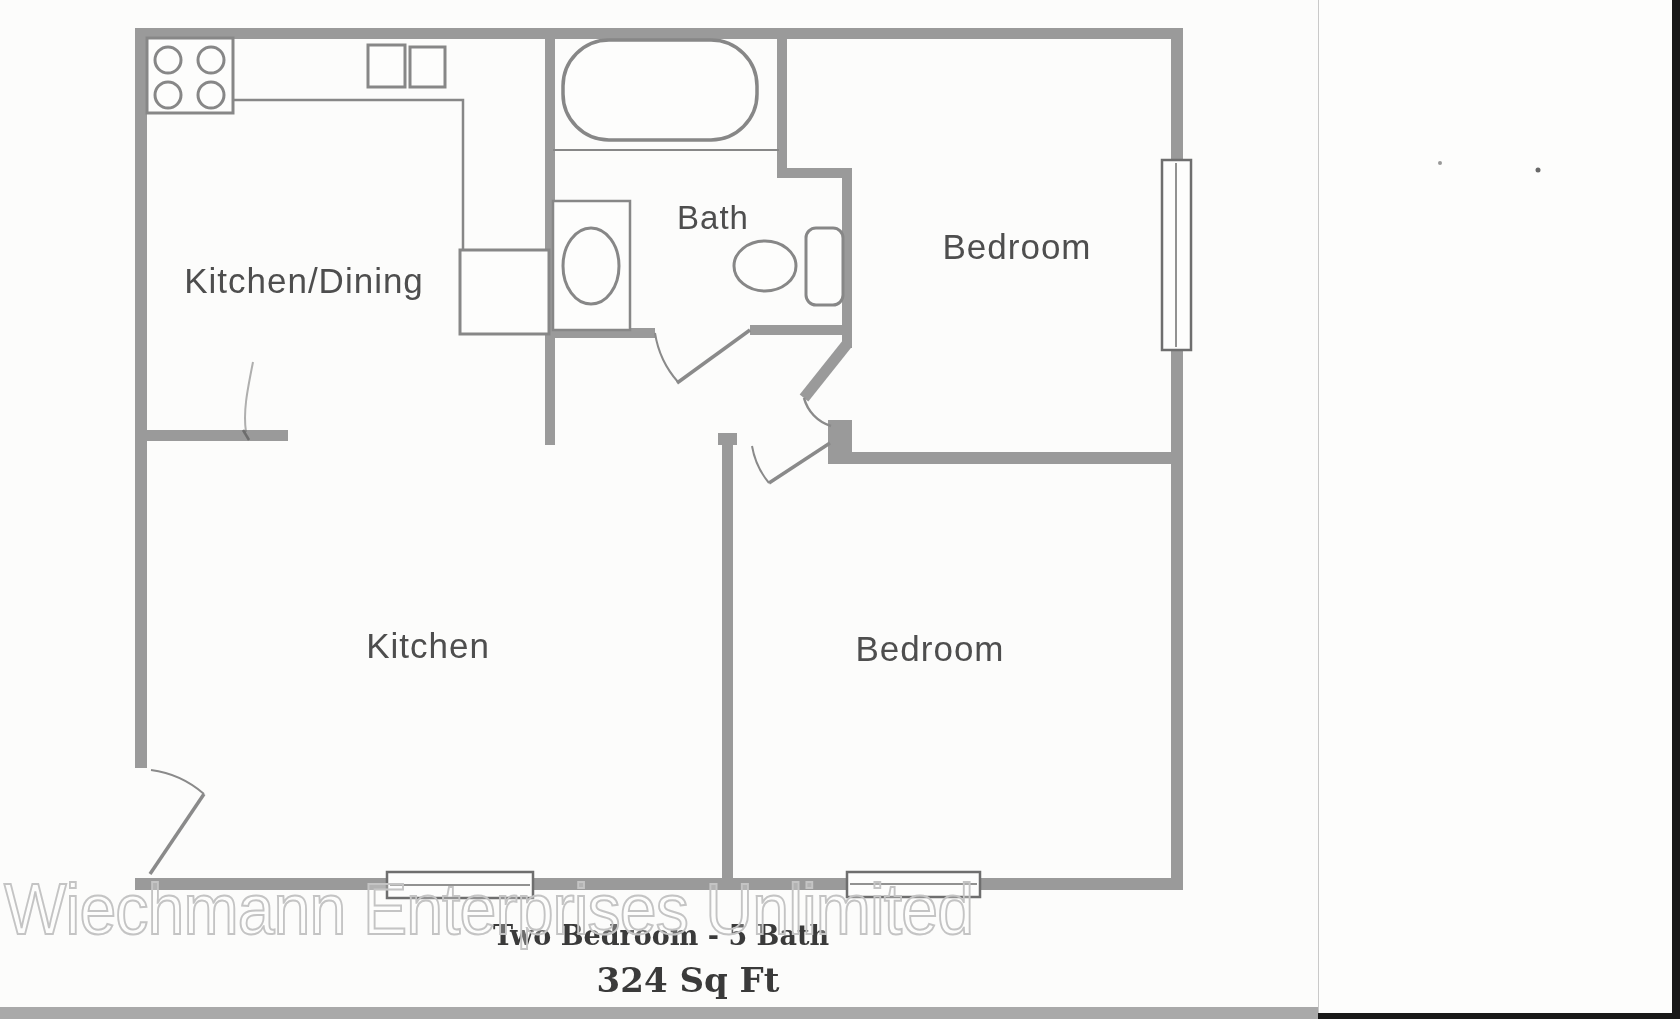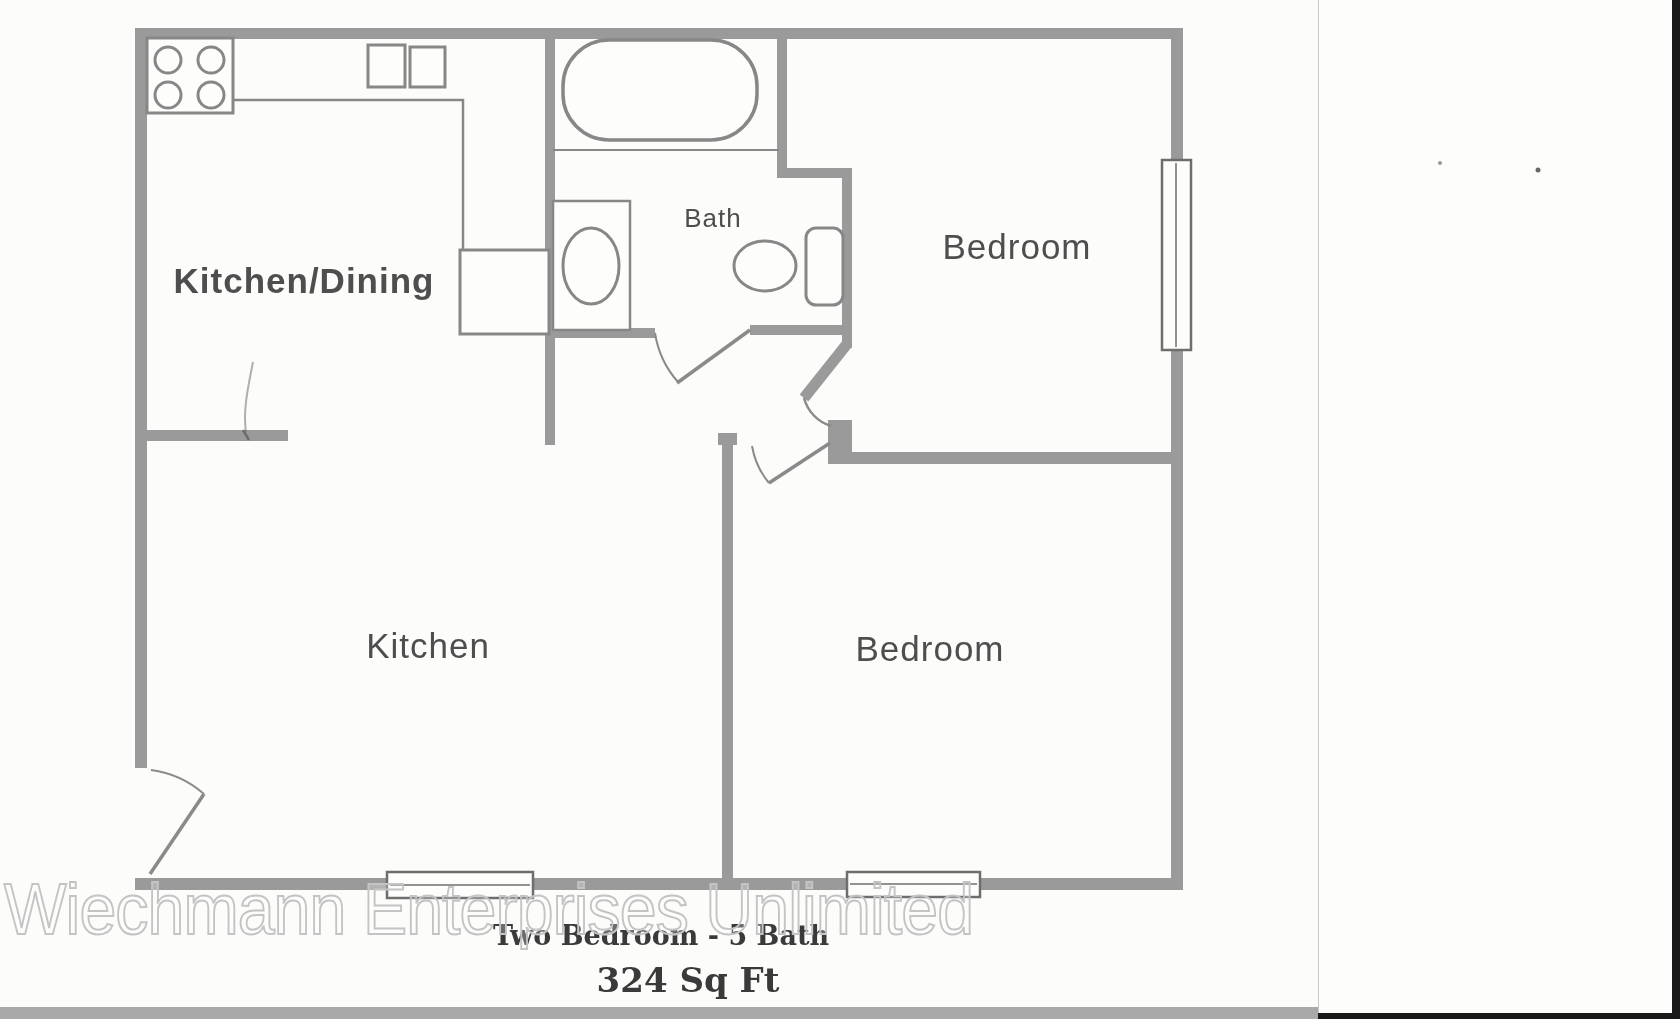--- a/index.html
+++ b/index.html
@@ -14,21 +14,21 @@
   .black-strip-bottom{position:absolute;left:1318px;top:1013px;width:362px;height:6px;background:#191919;}
   .black-strip-right{position:absolute;left:1672px;top:0;width:8px;height:1019px;background:#191919;}
 
   svg.plan{position:absolute;left:0;top:0;width:1680px;height:1019px;}
 
   .room-label{
     position:absolute;transform:translate(-50%,-50%);
     font-size:35px;color:#4e4e4e;letter-spacing:1px;white-space:nowrap;
     font-family:"Liberation Sans",sans-serif;
   }
-  .room-label.bath{font-size:26px;}
+  .room-label.bath{font-size:33px;}
   .caption-title,.caption-area{
     position:absolute;transform:translateX(-50%);
     font-family:"DejaVu Serif",serif;font-weight:700;color:#3a3a3a;white-space:nowrap;
   }
   .caption-title{left:661px;top:920px;font-size:27px;}
   .caption-area{left:688px;top:960px;font-size:34px;}
 
   .watermark{
     position:absolute;left:4px;top:868px;
     font-size:72px;letter-spacing:-1px;white-space:nowrap;
@@ -107,21 +107,21 @@
   </g>
 
   <g fill="none">
     <path d="M 253 362 C 247 392 243 412 246 432" stroke="#6f6f6f" stroke-width="2" opacity="0.55"></path>
     <path d="M 243 430 l 6 10" stroke="#5a5a5a" stroke-width="2.5" opacity="0.7"></path>
     <circle cx="1440" cy="163" r="2" fill="#555" opacity="0.6"></circle>
     <circle cx="1538" cy="170" r="2.5" fill="#444" opacity="0.8"></circle>
   </g>
 </svg>
 
-<div class="room-label" style="left:304px;top:281px;font-weight:bold;">Kitchen/Dining</div>
+<div class="room-label" style="left:304px;top:281px;">Kitchen/Dining</div>
 <div class="room-label bath" style="left:713px;top:218px;">Bath</div>
 <div class="room-label" style="left:1017px;top:247px;">Bedroom</div>
 <div class="room-label" style="left:428px;top:646px;">Kitchen</div>
 <div class="room-label" style="left:930px;top:649px;">Bedroom</div>
 
 <div class="caption-title">Two Bedroom - 5 Bath</div>
 <div class="caption-area">324 Sq Ft</div>
 
 <div class="watermark">Wiechmann Enterprises Unlimited</div>
 

